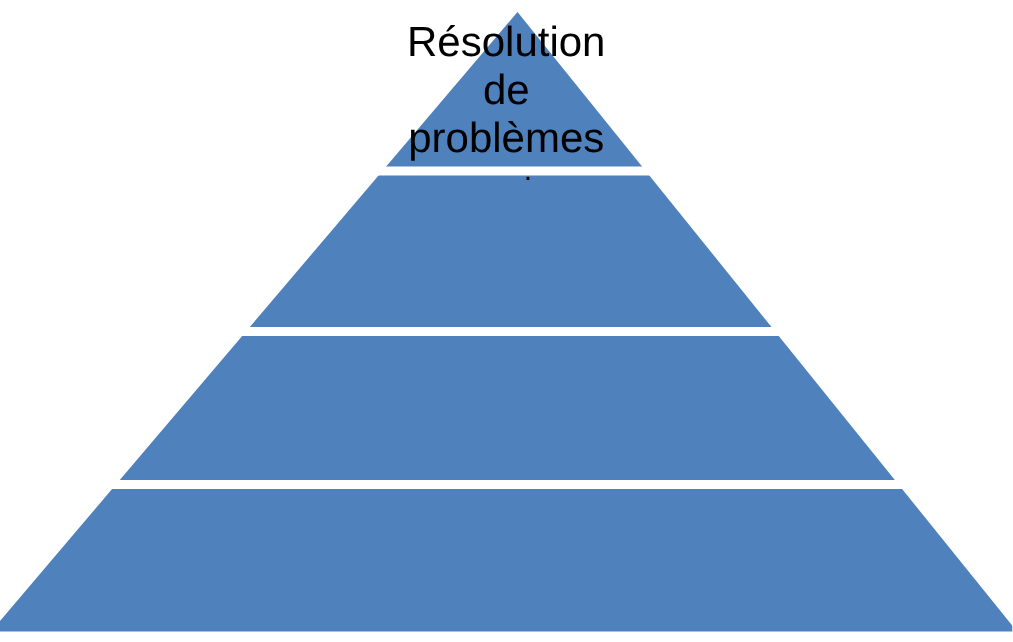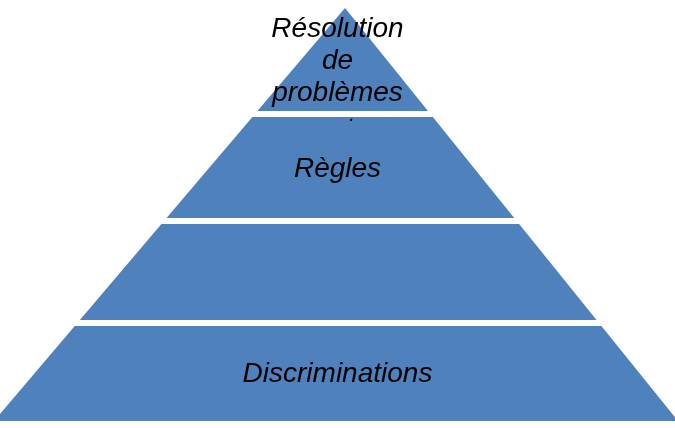--- a/index.html
+++ b/index.html
@@ -7,21 +7,20 @@
     padding: 0;
     background: #ffffff;
   }
   .stage {
     position: relative;
     width: 675px;
     height: 428px;
     background: var(--background, #ffffff);
     overflow: hidden;
     font-family: "Liberation Sans", sans-serif;
-    font-style: italic;
   }
   .pyramid-svg {
     position: absolute;
     left: 0;
     top: 0;
     width: 675px;
     height: 428px;
     display: block;
   }
   .tri {
@@ -65,20 +64,18 @@
     <polygon class="tri" points="345,8 -6,421 678,421"></polygon>
     <rect class="gap" x="0" y="111" width="675" height="6"></rect>
     <rect class="gap" x="0" y="218" width="675" height="6"></rect>
     <rect class="gap" x="0" y="320" width="675" height="6"></rect>
   </svg>
 
   <div class="lvl lvl1">Résolution
 de
 problèmes</div>
 
-  <div class="lvl lvl2">Règles</div>
 
 
-  <div class="lvl lvl4">Discriminations</div>
 
   <div class="stray">.</div>
 
 </div>
 
 </body></html>

